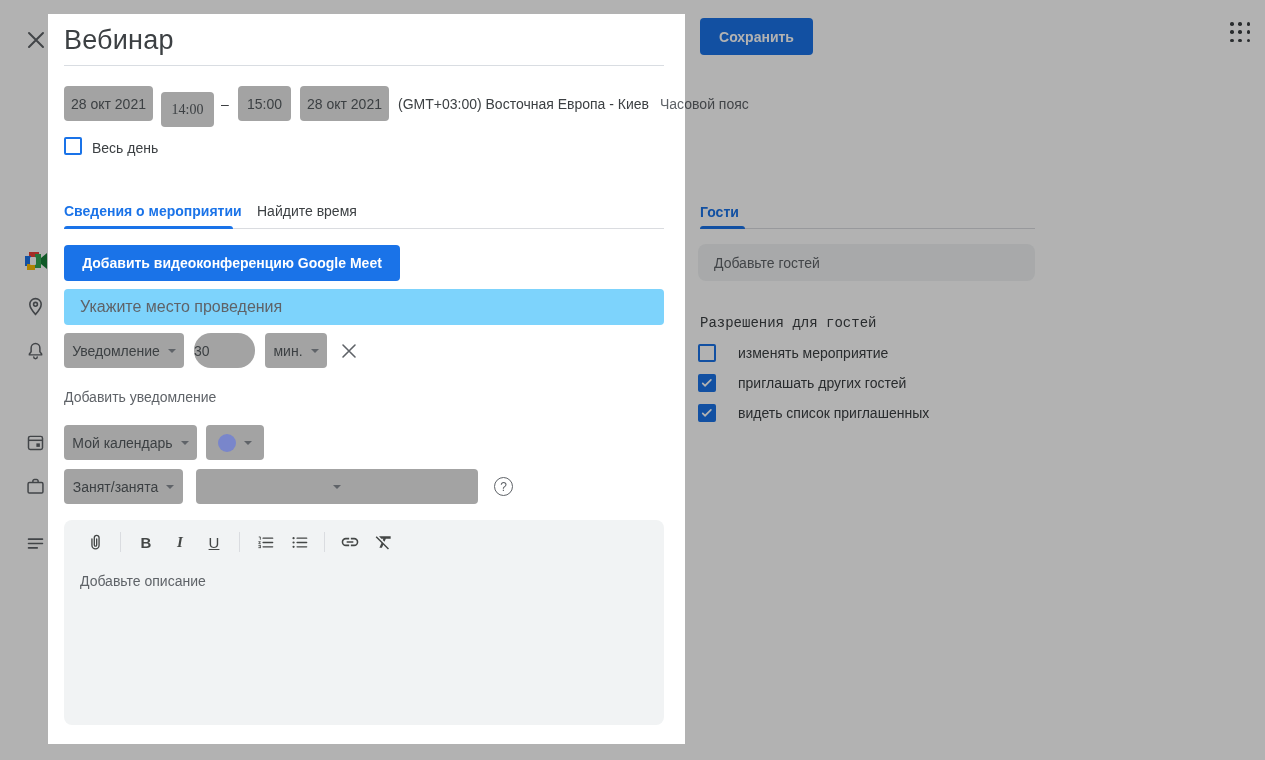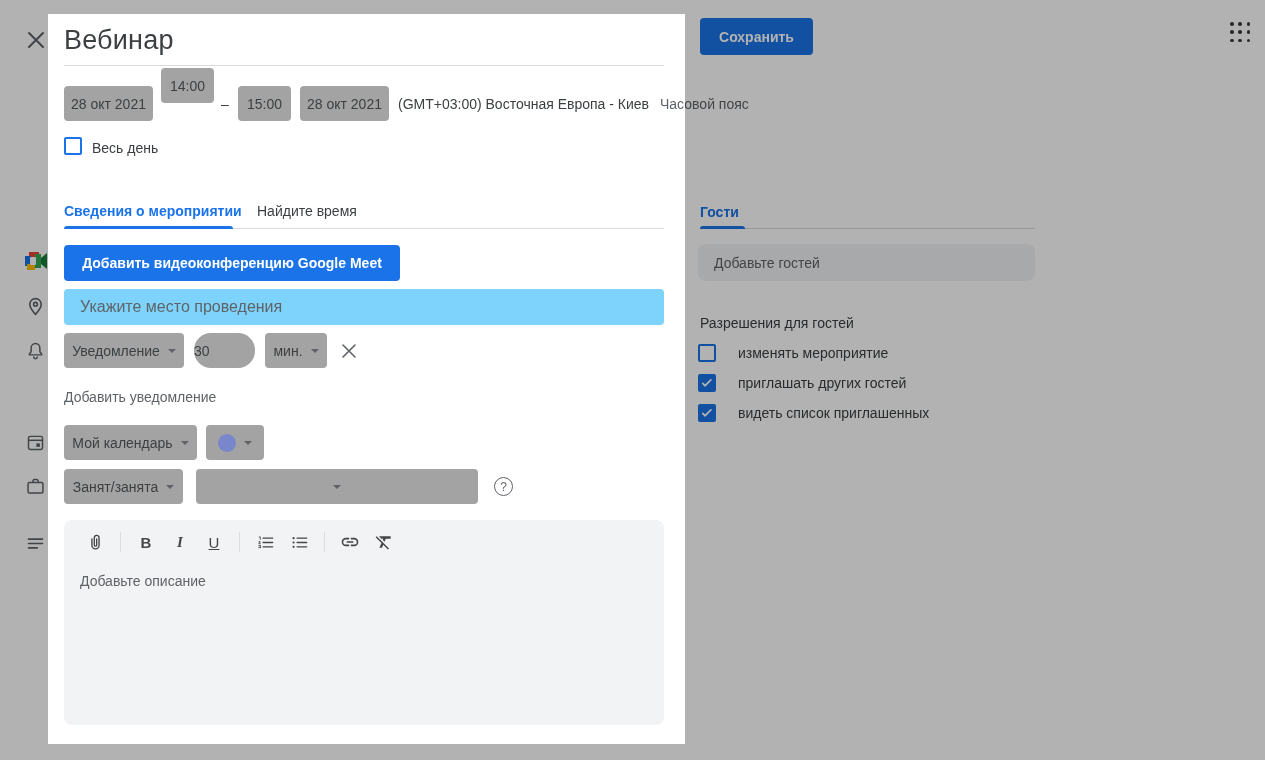--- a/index.html
+++ b/index.html
@@ -17,21 +17,21 @@
 
   
   .close-x { position:absolute; left:26px; top:30px; width:20px; height:20px; cursor:pointer; }
 
   
   .title { position:absolute; left:64px; top:25px; font-size:27px; color:#3c4043; letter-spacing:.2px; }
   .title-underline { position:absolute; left:64px; top:65px; width:600px; height:1px; background:#d9dde2; }
 
   
   .c-start-date { left:64px; width:89px; top:86px; }
-  .c-start-time { left:161px; width:53px; top:68px; }
+  .c-start-time { left:161px; width:53px; top:92px;font-family:Liberation Serif, serif; }
   .time-dash { position:absolute; left:221px; top:86px; height:35px; display:flex; align-items:center;
                font-size:14px; color:#3c4043; }
   .c-end-time { left:238px; width:53px; top:86px; }
   .c-end-date { left:300px; width:89px; top:86px; }
   .tz-text { position:absolute; left:398px; top:86px; height:35px; display:flex; align-items:center;
              font-size:14px; color:#3c4043; }
   .tz-btn { position:absolute; left:660px; top:86px; height:35px; display:flex; align-items:center;
             font-size:14px; color:#5f6368; cursor:pointer; white-space:nowrap; }
 
   
@@ -100,21 +100,21 @@
                display:grid; grid-template-columns:repeat(3,1fr); gap:4px; cursor:pointer; }
   .apps-grid span { width:3.5px; height:3.5px; background:#3c4043; border-radius:50%; }
 
   
   .guests-tab { position:absolute; left:700px; top:204px; font-size:14px; font-weight:bold; color:#1a73e8; cursor:pointer; }
   .guests-ink { position:absolute; left:700px; top:226px; width:45px; height:3px; background:#1a73e8; border-radius:3px 3px 0 0; }
   .guests-line { position:absolute; left:700px; top:228px; width:335px; height:1px; background:#dadce0; }
   .guests-input { position:absolute; left:698px; top:244px; width:337px; height:37px; background:#f1f3f4;
                   border-radius:8px; display:flex; align-items:center; padding:0 16px;
                   font-size:14px; color:#5f6368; cursor:text; }
-  .perm-title { position:absolute; left:700px; top:315px; font-size:14px; color:#3c4043; }
+  .perm-title { position:absolute; left:700px; top:315px; font-size:14px; color:#3c4043;font-family:Liberation Mono, monospace; }
   .perm-row { position:absolute; left:698px; display:flex; align-items:center; gap:22px; }
   .perm-row .lbl { font-size:14px; color:#3c4043; }
   .perm-row-0 { top:344px; } .perm-row-1 { top:374px; } .perm-row-2 { top:404px; }
 
   
   .spotlight { position:absolute; left:48px; top:14px; width:637px; height:730px;
                box-shadow:0 0 0 3000px rgba(0,0,0,0.30); pointer-events:none; z-index:5; }
 </style>
 </head>
 <body>

